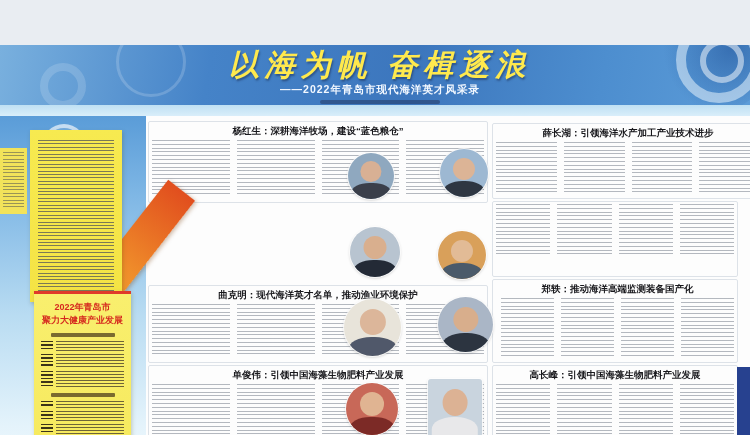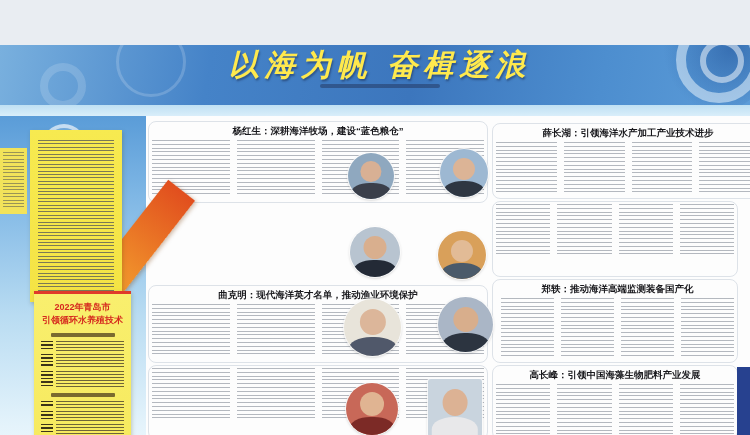--- a/index.html
+++ b/index.html
@@ -42,21 +42,21 @@
           background:linear-gradient(180deg,#f9ef6e,#f6e95c);border-top:3px solid #e03a2a;
           padding:7px 7px 20px;overflow:hidden;box-shadow:1px 2px 4px rgba(80,70,10,.25);}
   .ph{background:repeating-linear-gradient(180deg,#7c7a55 0 1px,transparent 1px 3.4px);}
   .ph.dim{opacity:.75;}
   .roster-title{font-size:9px;font-weight:bold;color:#d5281e;text-align:center;line-height:1.45;}
   .r-sec{margin:6px auto 4px;width:64px;height:4px;background:#5a4a20;opacity:.8;border-radius:1px;}
   .r-row{display:flex;gap:3px;margin:3px 0;}
   .r-name{width:12px;background:repeating-linear-gradient(180deg,#3c3318 0 1.4px,transparent 1.4px 3.4px);}
   .r-desc{flex:1;background:repeating-linear-gradient(180deg,#6e6438 0 1px,transparent 1px 3px);}
   
-  .article{position:absolute;border:1px solid rgba(150,165,185,.30);border-radius:8px;
+  .article{position:absolute;border:1px solid rgba(150,165,185,.30);border-radius:2px;
            padding:2px 3px 4px;background:transparent;}
   .article h3{margin:1px 0 4px;text-align:center;font-size:9.5px;line-height:11px;
               font-weight:bold;color:#18181c;white-space:nowrap;overflow:hidden;}
   .cols{display:flex;gap:7px;height:calc(100% - 17px);}
   .tcol{flex:1;background:repeating-linear-gradient(180deg,#a7acb4 0 1px,transparent 1px 3.8px);
         opacity:.85;}
   .article.cut{border-bottom:none;border-bottom-left-radius:0;border-bottom-right-radius:0;}
   
   .photo{position:absolute;overflow:hidden;z-index:3;background:var(--bg);
          box-shadow:0 0 0 1px rgba(255,255,255,.8),0 1px 3px rgba(0,0,0,.25);}
@@ -73,38 +73,39 @@
 <div class="page">
 
   <div class="banner">
     <div class="swirl"></div>
     <div class="ring r1"></div>
     <div class="ring r2"></div>
     <div class="ring r3"></div>
     <div class="ring r4"></div>
     <div class="banner-text">
       <div class="btitle">以海为帆  奋楫逐浪</div>
+      <div class="bsub">——2022年青岛市现代海洋英才风采录</div>
       <div class="bcredit"></div>
     </div>
   </div>
   <div class="strip"></div>
 
   <div class="sidebar">
     <div class="ribbon"></div>
     <div class="bubble bub1"></div>
     <div class="bubble bub2"></div>
     <div class="mini-panel">
       <div class="ph dim" style="height:58px"></div>
     </div>
     <div class="panel1">
       <div class="ph" style="height:152px"></div>
     </div>
     <div class="panel2">
       <div class="roster-title">2022年青岛市</div>
-      <div class="roster-title">引领循环水养殖技术</div>
+      <div class="roster-title">聚力大健康产业发展</div>
       <div class="r-sec"></div>
       <div class="r-row">
           <div class="r-name"></div>
           <div class="r-desc" style="height:10px"></div>
         </div>
       <div class="r-row">
           <div class="r-name"></div>
           <div class="r-desc" style="height:14px"></div>
         </div>
       <div class="r-row">
@@ -151,20 +152,21 @@
   <section class="article" style="left:148px;top:240px;width:340px;height:78px;">
     <h3>曲克明：现代海洋英才名单，推动渔业环境保护</h3>
     <div class="cols">
         <div class="tcol"></div>
         <div class="tcol"></div>
         <div class="tcol"></div>
         <div class="tcol"></div>
       </div>
   </section>
   <section class="article" style="left:148px;top:320px;width:340px;height:75px;">
+    <h3>单俊伟：引领中国海藻生物肥料产业发展</h3>
     <div class="cols">
         <div class="tcol"></div>
         <div class="tcol"></div>
         <div class="tcol"></div>
         <div class="tcol"></div>
       </div>
   </section>
   <section class="article cut" style="left:148px;top:397px;width:340px;height:38px;">
     <h3>张晓东：引领青岛海水淡化产业发展</h3>
     <div class="cols">

